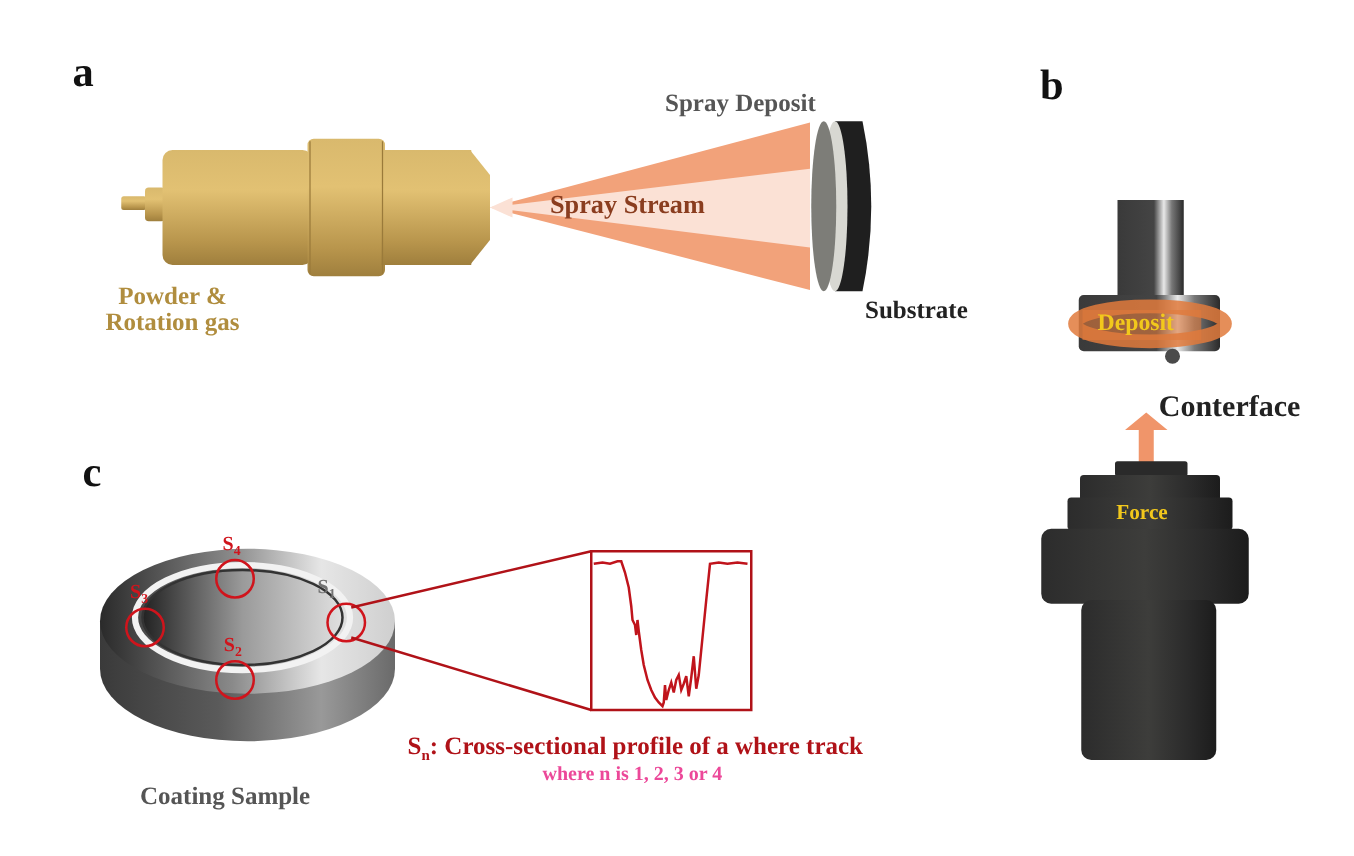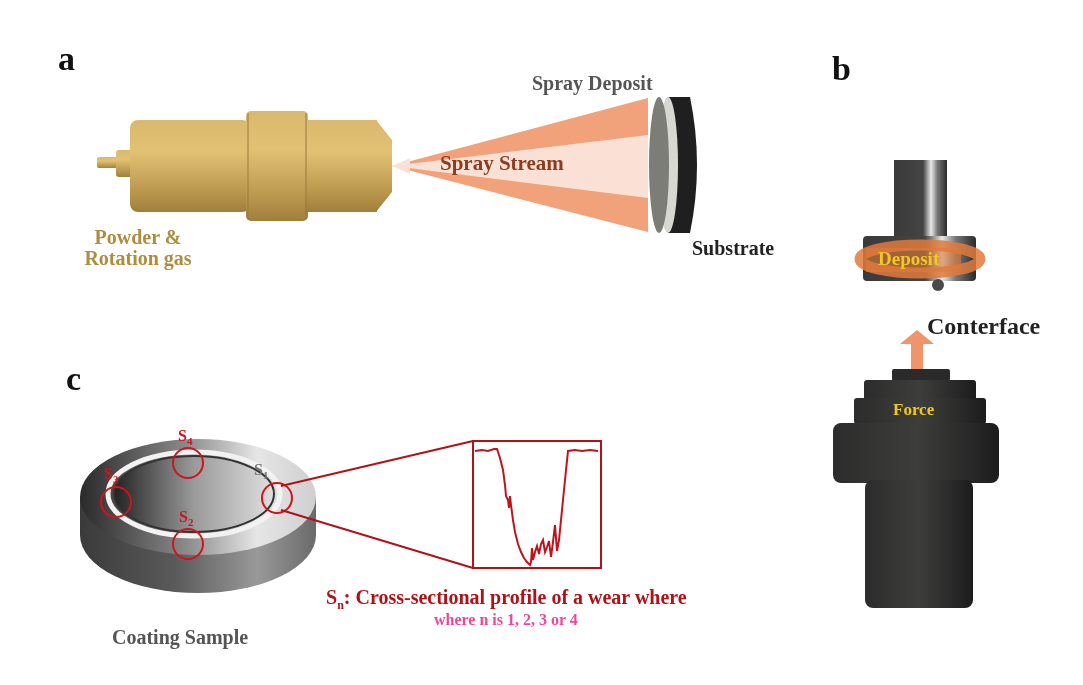--- a/index.html
+++ b/index.html
@@ -137,14 +137,14 @@
 <div class="abs lbl" style="left:927px;top:302px;font-size:24px;color:#222222;margin-top:12px;">Conterface</div>
 <div class="abs lbl" style="left:893px;top:401px;font-size:17px;color:#f2c81c;">Force</div>
 
 <div class="abs lbl" style="left:254px;top:462px;font-size:16px;color:#737373;"><span>S</span><sub style="font-size:11px;">1</sub></div>
 <div class="abs lbl" style="left:179px;top:509px;font-size:16px;color:#d0141c;"><span>S</span><sub style="font-size:11px;">2</sub></div>
 <div class="abs lbl" style="left:104px;top:466px;font-size:16px;color:#d0141c;"><span>S</span><sub style="font-size:11px;">3</sub></div>
 <div class="abs lbl" style="left:178px;top:428px;font-size:16px;color:#d0141c;"><span>S</span><sub style="font-size:11px;">4</sub></div>
 
 <div class="abs lbl" style="left:112px;top:627px;font-size:20px;color:#555555;">Coating Sample</div>
 
-<div class="abs lbl" style="left:326px;top:587px;font-size:20px;color:#b01218;"><span>S</span><sub style="font-size:12px;">n</sub><span>: Cross-sectional profile of a wear where</span></div>
+<div class="abs lbl" style="left:326px;top:587px;font-size:20px;color:#b01218;"><span>S</span><sub style="font-size:12px;">n</sub><span>: Cross-sectional profile of a where track</span></div>
 <div class="abs lbl" style="left:434px;top:612px;font-size:16px;color:#ec4899;">where n is 1, 2, 3 or 4</div>
 
 </body></html>

